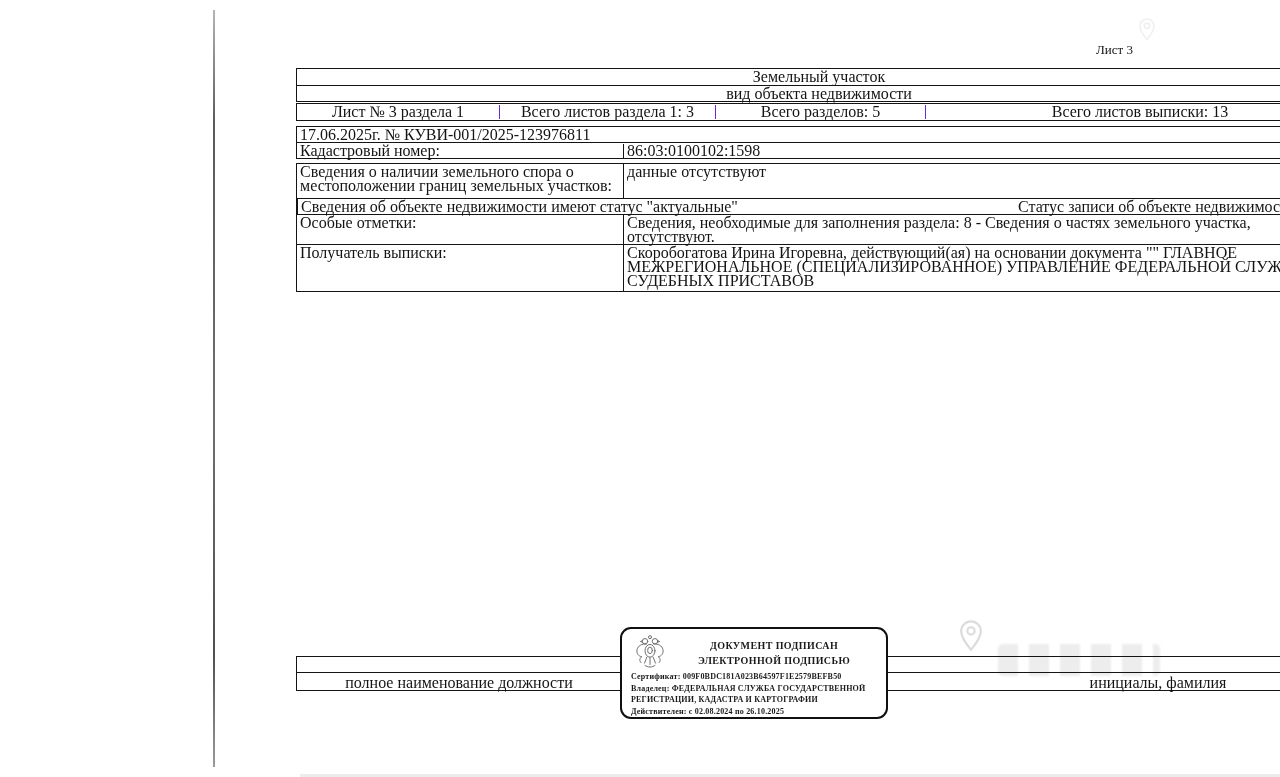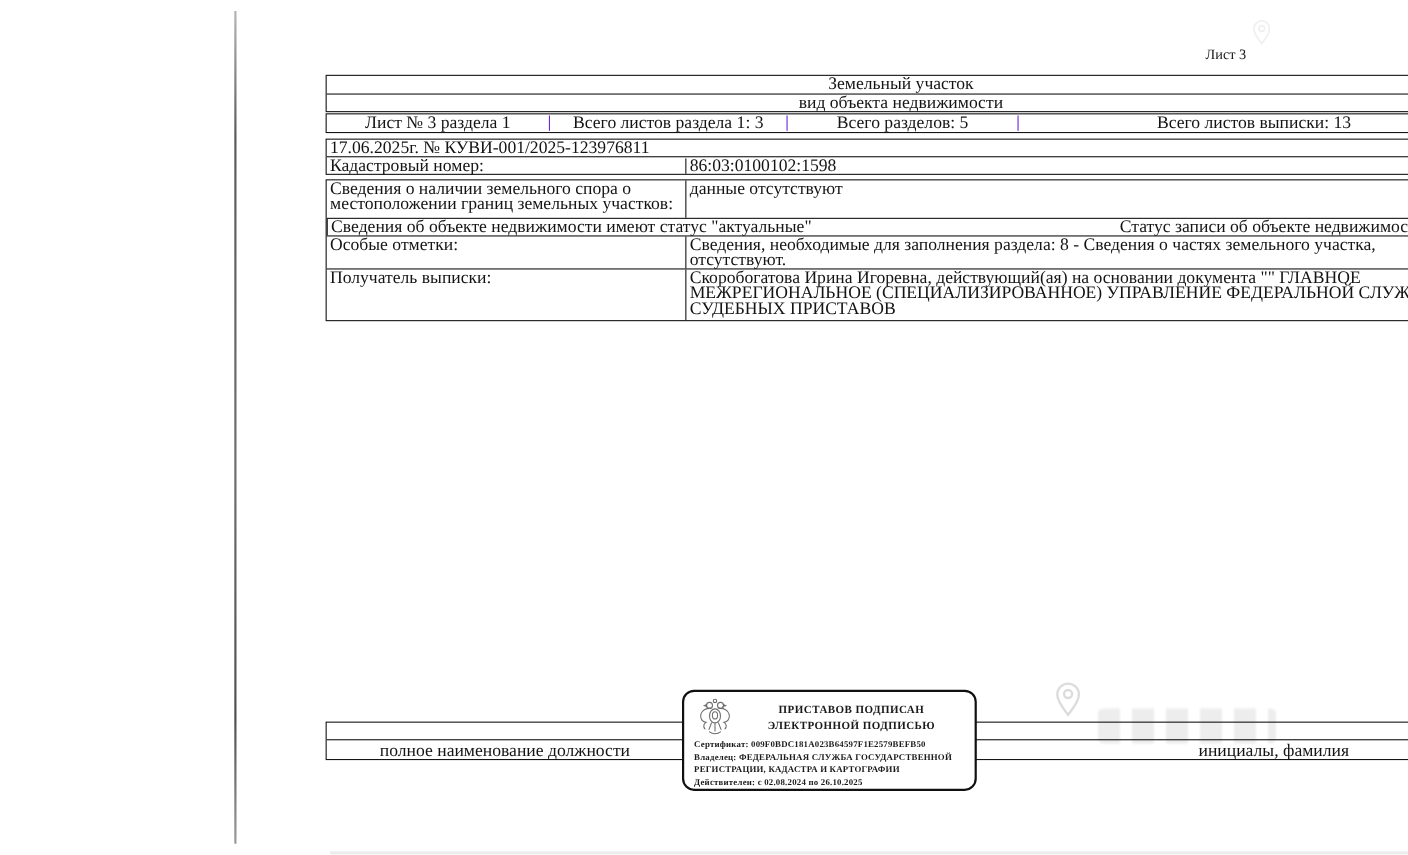--- a/index.html
+++ b/index.html
@@ -143,21 +143,21 @@
         <path d="M28.3 7.2 L30.6 8.3 L28.1 9.1"></path>
         <path d="M16 11 C11 10.5 6.8 13 5.8 17 C4.8 21.5 7.5 24.5 11 25 C8.5 26.5 8 29.5 10 31.5"></path>
         <path d="M24 11 C29 10.5 33.2 13 34.2 17 C35.2 21.5 32.5 24.5 29 25 C31.5 26.5 32 29.5 30 31.5"></path>
         <ellipse cx="20" cy="18.5" rx="5.5" ry="7"></ellipse>
         <ellipse cx="20" cy="18" rx="2.6" ry="3.6"></ellipse>
         <path d="M16.5 25.5 L14 32 M20 26 L20 33.5 M23.5 25.5 L26 32"></path>
         <path d="M14.5 34.5 C17.5 37 22.5 37 25.5 34.5"></path>
       </g>
     </svg>
     <div class="stamp-title">
-      <div>ПРИСТАВОВ ПОДПИСАН</div>
+      <div>ДОКУМЕНТ ПОДПИСАН</div>
       <div>ЭЛЕКТРОННОЙ ПОДПИСЬЮ</div>
     </div>
     <div class="stamp-lines">
       <div><b>Сертификат:</b>&nbsp;<span>009F0BDC181A023B64597F1E2579BEFB50</span></div>
       <div><b>Владелец:</b>&nbsp;<span>ФЕДЕРАЛЬНАЯ СЛУЖБА ГОСУДАРСТВЕННОЙ РЕГИСТРАЦИИ, КАДАСТРА И КАРТОГРАФИИ</span></div>
       <div><b>Действителен:</b>&nbsp;<span>с 02.08.2024 по 26.10.2025</span></div>
     </div>
   </div>
 
 </div>

